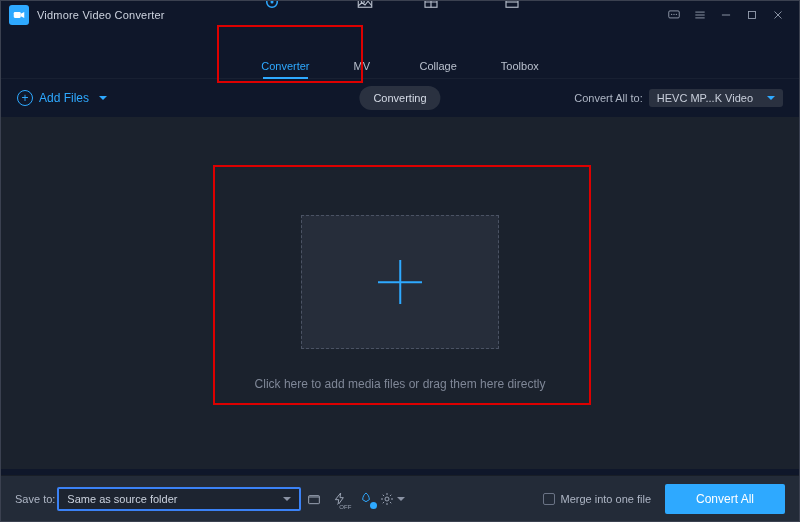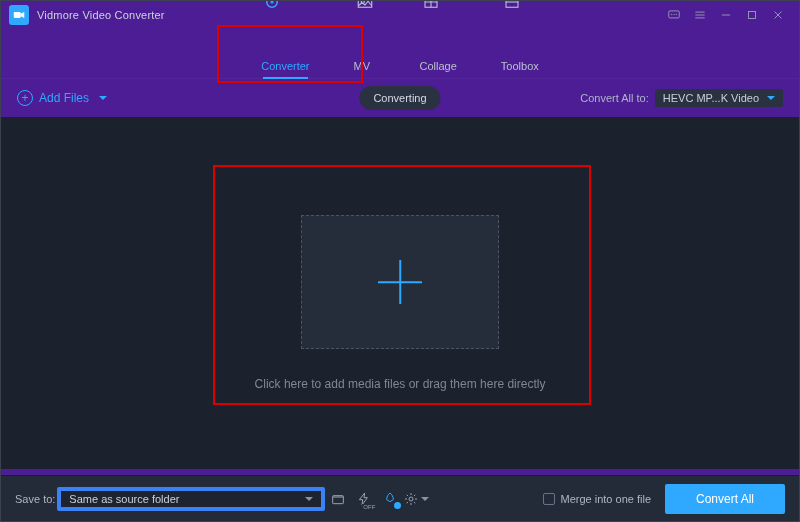--- a/index.html
+++ b/index.html
@@ -1,20 +1,20 @@
 <!DOCTYPE html>
 <html><head>
 <meta charset="utf-8">
 <style>
   * { box-sizing: border-box; margin: 0; padding: 0; font-family: "Segoe UI", Arial, sans-serif; }
   html, body { width: 800px; height: 522px; background: #fff; }
   .window {
     position: relative;
     width: 800px; height: 522px;
-    background: #4c1d95;
+    background: #0f172a;
     border: 1px solid #3b4150;
     overflow: hidden;
   }
   
   .titlebar {
     height: 28px;
     display: flex; align-items: center;
     padding: 0 8px;
   }
   .logo {
@@ -90,21 +90,21 @@
   }
   .subtab.sel {
     background: #2a3140; color: #d5dbe6;
   }
   .convertall-to {
     margin-left: auto;
     display: flex; align-items: center; gap: 6px;
     font-size: 11px; color: #aeb6c5;
   }
   .format-dd {
-    display: inline-flex; align-items: center; gap:4px;
+    display: inline-flex; align-items: center; gap:10px;
     background: #2a3140; color: #c9cfdb;
     padding: 3px 8px; border-radius: 3px;
     font-size: 11px; cursor: pointer;
   }
   .format-dd .tri { border-top-color: #2ea9ff; }
   
   .main {
     position: relative;
     height: 352px;
     display:flex; align-items:center; justify-content:center;
@@ -132,22 +132,22 @@
   .footer {
     position: absolute; left:0; right:0; bottom:0;
     height: 46px;
     background: #232b38;
     border-top: 1px solid rgba(0,0,0,.3);
     display:flex; align-items:center;
     padding: 0 14px;
   }
   .saveto-lbl { color:#aeb6c5; font-size:11px; margin-right:2px;}
   .saveto-dd {
-    width: 268px; height: 24px;
-    background:#1d2430; border:4px solid #3b82f6;
+    width: 244px; height: 24px;
+    background:#1d2430; border:2px solid #3b82f6;
     color:#cbd2de; font-size:11px;
     display:flex; align-items:center; justify-content:space-between;
     padding: 0 8px; border-radius:2px; cursor:pointer;
   }
   .gchev { width:0;height:0;border-left:4px solid transparent;border-right:4px solid transparent;border-top:4px solid #8a92a3;}
   .ftr-ic {
     width: 26px; height: 24px;
     display:flex; align-items:center; justify-content:center;
     color:#9aa3b3; cursor:pointer;
   }

